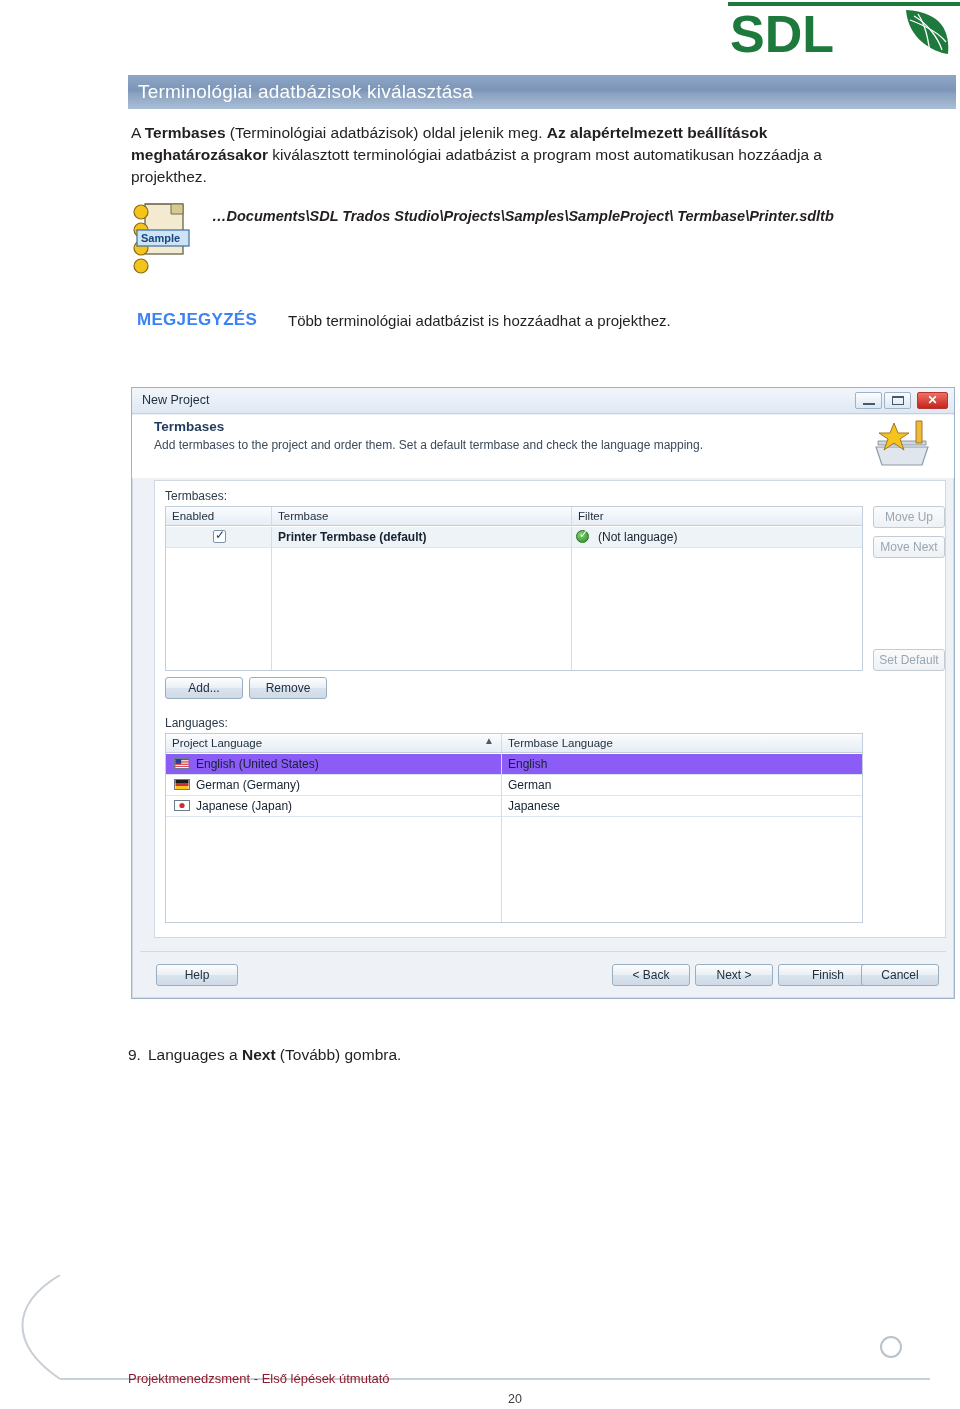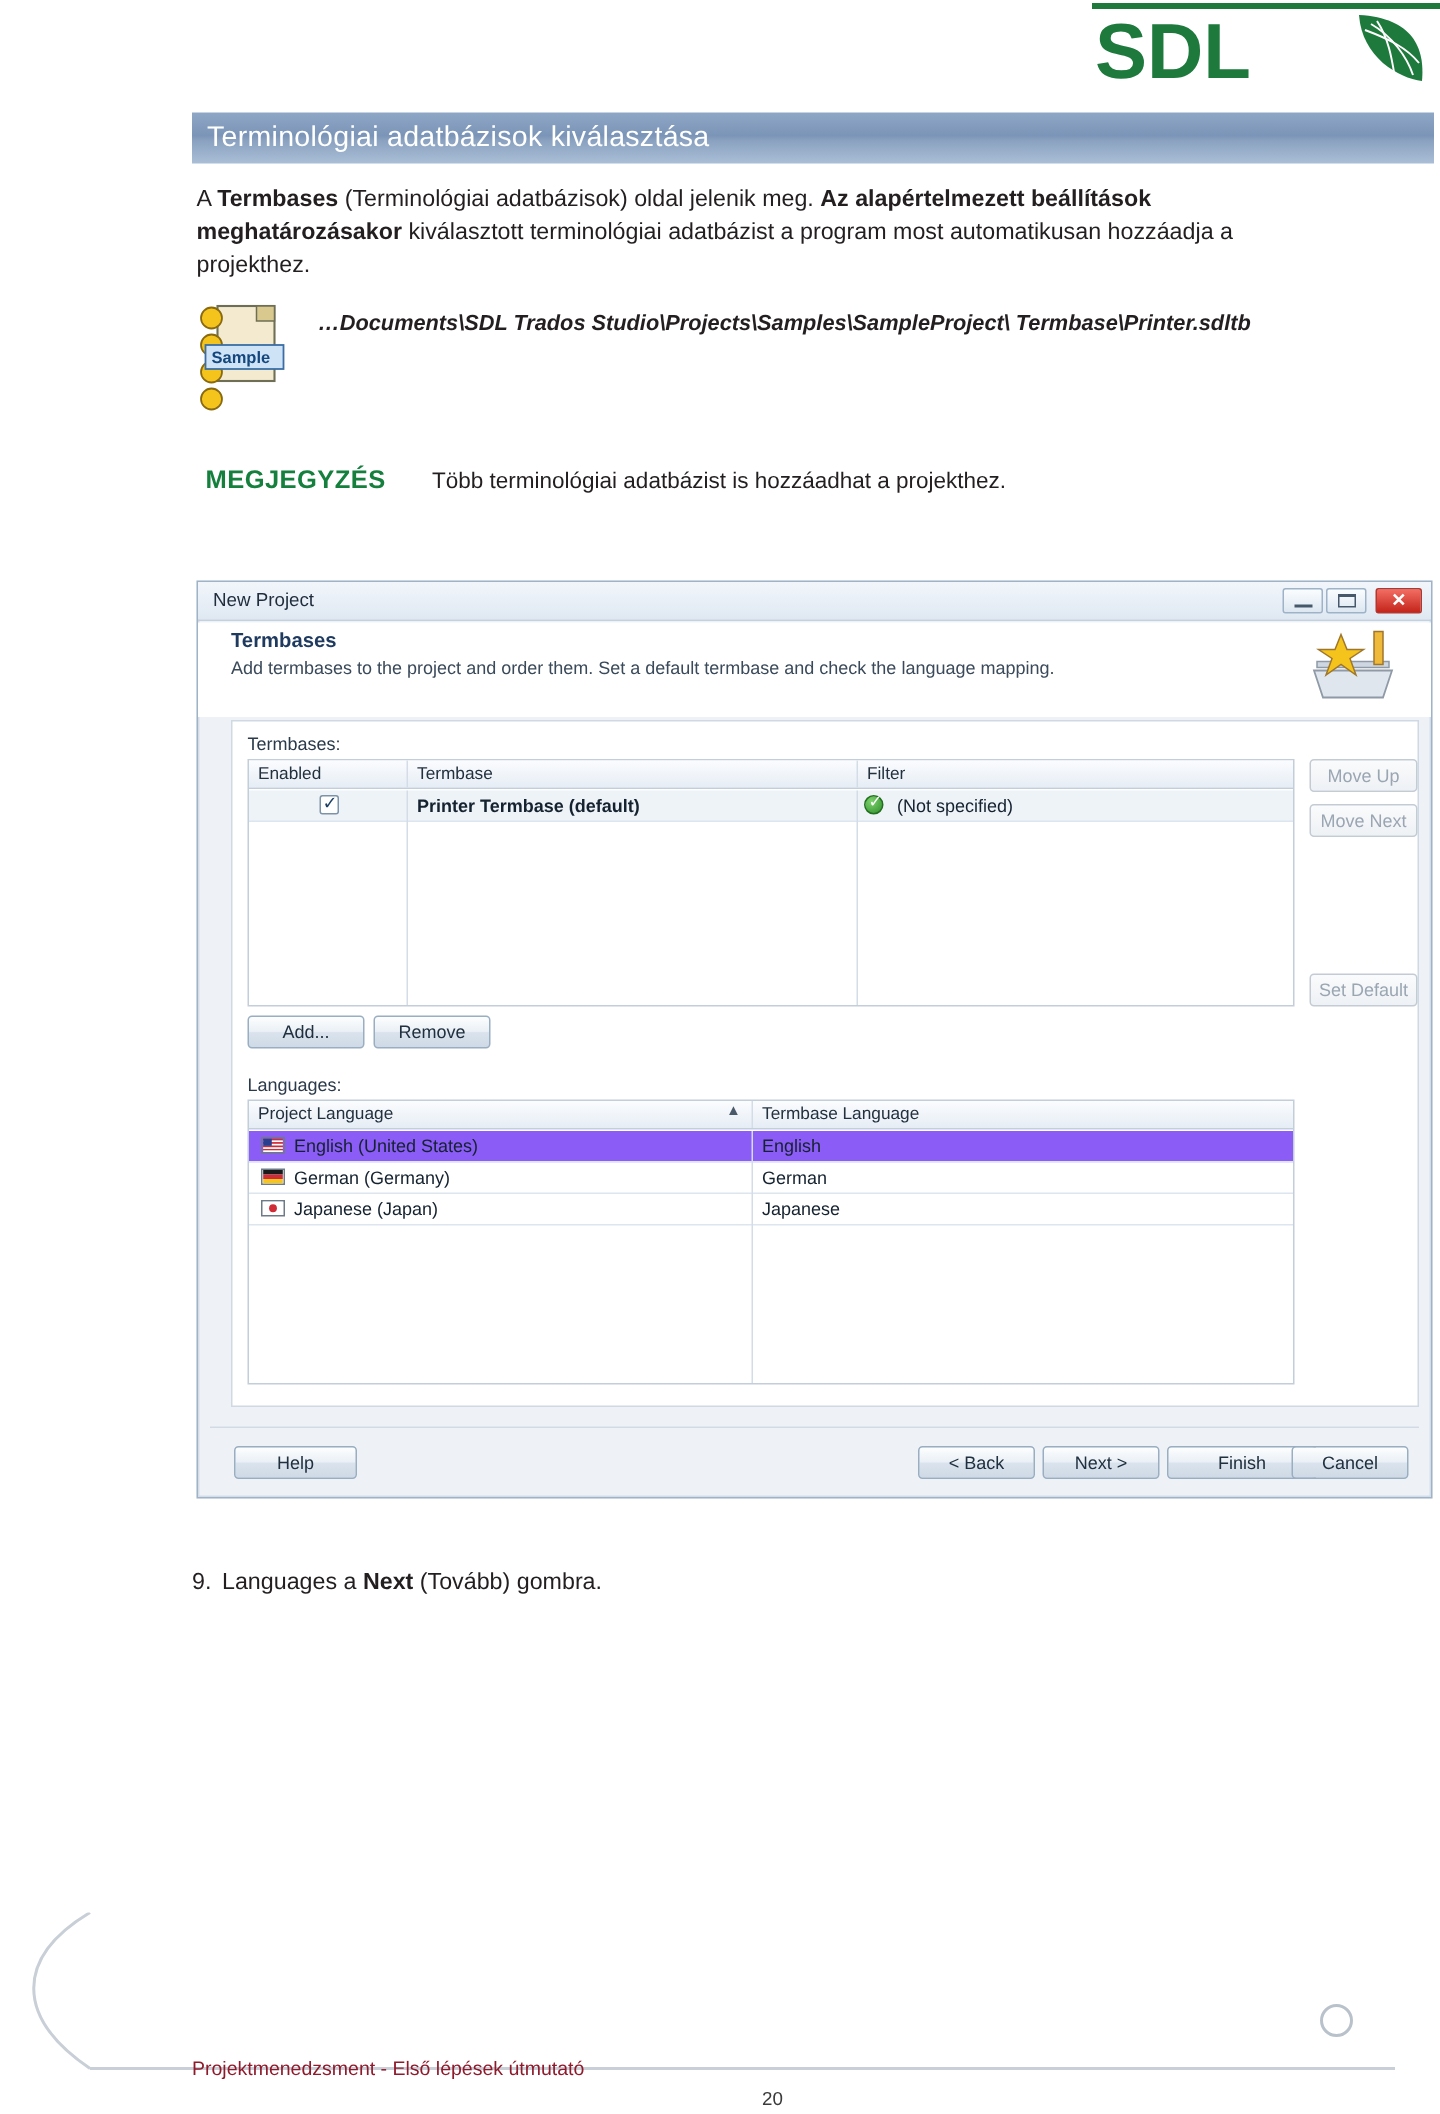--- a/index.html
+++ b/index.html
@@ -61,21 +61,21 @@
     font-weight: bold;
     color: #231f20;
   }
 
   
   .note-label {
     position: absolute;
     left: 137px; top: 310px;
     font-size: 17px;
     font-weight: bold;
-    color: #15803d;
+    color: #3b82f6;
     letter-spacing: 0.3px;
   }
   .note-text {
     position: absolute;
     left: 288px; top: 312px;
     font-size: 15px;
     color: #231f20;
   }
 
   
@@ -294,21 +294,21 @@
         <span class="cell" style="left:6px;">Enabled</span>
         <span class="cell" style="left:112px;">Termbase</span>
         <span class="cell" style="left:412px;">Filter</span>
         <span class="vdiv" style="left:105px;"></span>
         <span class="vdiv" style="left:405px;"></span>
       </div>
       <div class="row" style="top:20px;">
         <span class="chk" style="left:47px; top:3px;"></span>
         <span class="cell" style="left:112px; font-weight:bold;">Printer Termbase (default)</span>
         <span class="greendot" style="left:410px; top:3px;"></span>
-        <span class="cell" style="left:432px;">(Not specified)</span>
+        <span class="cell" style="left:432px;">(Not language)</span>
       </div>
       <span class="vdiv" style="left:105px; top:20px;"></span>
       <span class="vdiv" style="left:405px; top:20px;"></span>
     </div>
 
     <div class="btn dis" style="left:718px; top:25px; width:72px;">Move Up</div>
     <div class="btn dis" style="left:718px; top:55px; width:72px;">Move Next</div>
     <div class="btn dis" style="left:718px; top:168px; width:72px;">Set Default</div>
 
     <div class="btn" style="left:10px; top:196px; width:78px;">Add...</div>

